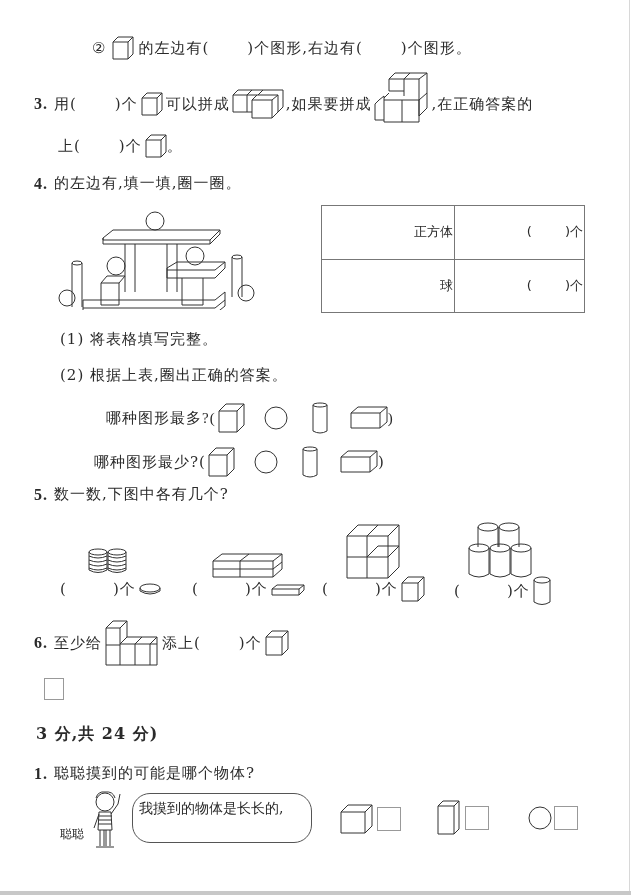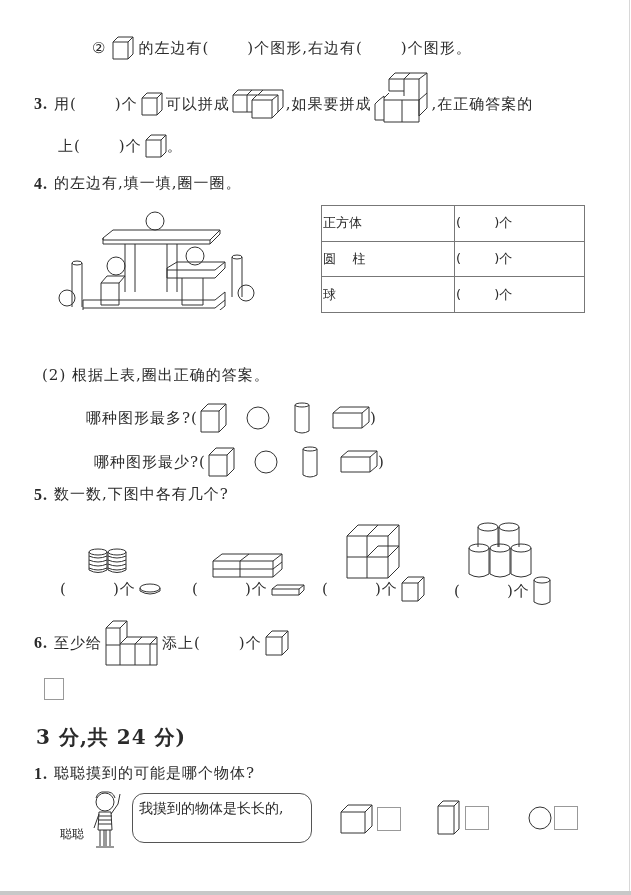--- a/index.html
+++ b/index.html
@@ -9,24 +9,24 @@
           border-right:1px solid #d8d8d8; }
   .bottom-bar { position:absolute; left:0; top:891px; width:631px; height:4px; background:#c8c8c8; }
   .line { position:absolute; font-size:15px; white-space:nowrap; display:flex; align-items:center; letter-spacing:1px; }
   .num { font-weight:bold; font-family:"Liberation Serif", serif; font-size:16px; margin-right:6px; }
   .blank { display:inline-block; width:38px; }
   .ico { display:inline-block; vertical-align:middle; }
   svg { display:block; }
   svg * { fill:none; stroke:#333; stroke-width:1; }
   table.tbl { position:absolute; left:321px; top:205px; width:264px; height:108px; border-collapse:collapse;
               font-family:"DejaVu Sans", sans-serif; font-size:13px; }
-  table.tbl td { border:1px solid #777; text-align:left; height:26px; }
+  table.tbl td { border:1px solid #777; text-align:right; height:26px; }
   table.tbl td.c1 { width:130px; }
   .bubble { position:absolute; left:132px; top:793px; width:180px; height:50px; border:1px solid #555;
-            border-radius:12px; font-size:14px; line-height:24px; padding:2px 6px; box-sizing:border-box; }
+            border-radius:18px; font-size:14px; line-height:24px; padding:2px 6px; box-sizing:border-box; }
   .chkbox { display:inline-block; width:20px; height:22px; border:1px solid #999; box-sizing:border-box; }
 </style>
 </head>
 <body>
 
 <div class="page">
 
   <div class="line" style="left:92px; top:36px;">
     <span style="margin-right:6px;">②</span>
     <span class="ico">
@@ -107,38 +107,37 @@
 
       <circle cx="12" cy="88" r="8"></circle>
       <circle cx="191" cy="83" r="8"></circle>
     </svg>
   </div>
 
   <table class="tbl">
     <tbody>
         <tr>
       <td class="c1">正方体</td>
-      <td style="white-space:pre;">(        )个</td>
-    </tr>
-    <tr>
-      <td class="c1" style="white-space:pre;">圆    柱</td>
       <td style="white-space:pre;">(        )个</td>
     </tr>
     <tr>
       <td class="c1">球</td>
       <td style="white-space:pre;">(        )个</td>
     </tr>
   </tbody>
     </table>
 
-  <div class="line" style="left:42px; top:366px;text-align:right;">
+  <div class="line" style="left:60px; top:330px;">
+    <span>(1) 将表格填写完整。</span>
+  </div>
+  <div class="line" style="left:60px; top:366px;text-align:right;">
     <span>(2) 根据上表,圈出正确的答案。</span>
   </div>
 
-  <div class="line" style="left:86px; top:402px;">
+  <div class="line" style="left:106px; top:402px;font-family:Liberation Serif, serif;">
     <span>哪种图形最多?(</span>
     <span class="ico" style="margin-left:2px;">
       <svg width="28" height="30">
           <path d="M1 8 L8 1 L26 1 L26 22 L19 29 L1 29 Z M1 8 L19 8 L19 29 M19 8 L26 1"></path>
         </svg>
     </span>
     <span class="ico" style="margin-left:18px;">
       <svg width="24" height="26">
           <circle cx="12" cy="13" r="11"></circle>
         </svg>
@@ -268,21 +267,21 @@
     <span class="ico" style="margin:0 3px;">
       <svg width="24" height="26">
           <path d="M1 7 L7 1 L23 1 L23 19 L17 25 L1 25 Z M1 7 L17 7 L17 25 M17 7 L23 1"></path>
         </svg>
     </span>
   </div>
 
   <div class="line" style="left:36px; top:678px; font-weight:bold; font-size:16px;">
     <span class="chkbox" style="margin:0 8px;"></span>
   </div>
-  <div class="line" style="left:36px; top:724px; font-weight:bold; font-size:20px;">
+  <div class="line" style="left:36px; top:724px; font-weight:bold; font-size:16px;">
     <span>3 分,共 24 分)</span>
   </div>
 
   <div class="line" style="left:34px; top:764px;">
     <span class="num">1.</span>
     <span>聪聪摸到的可能是哪个物体?</span>
   </div>
 
   <div style="position:absolute; left:90px; top:790px;">
     <svg width="40" height="62">

